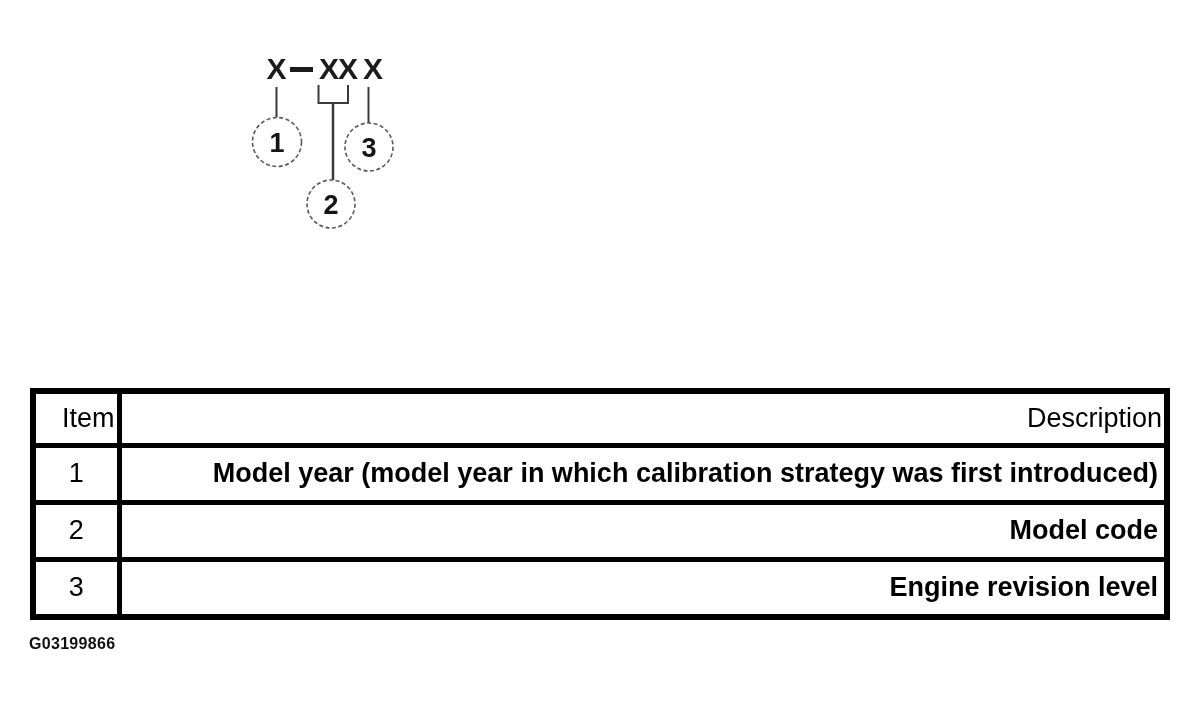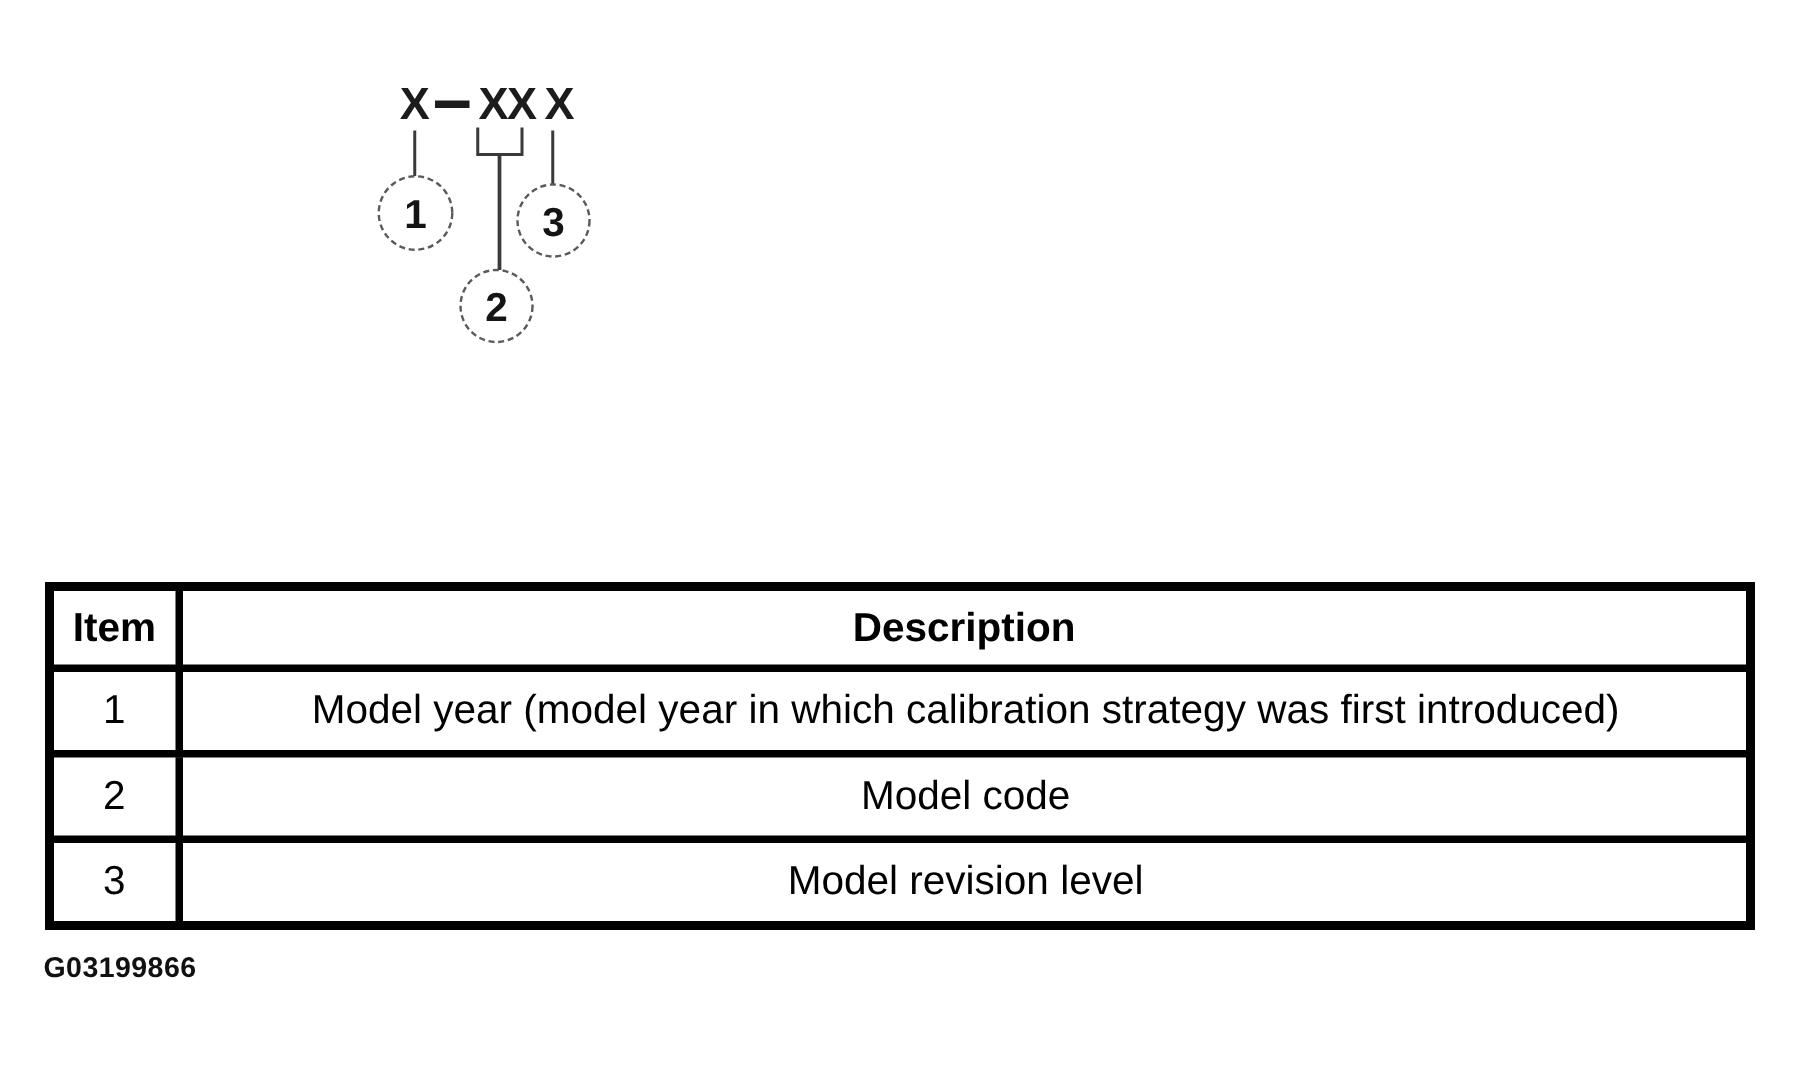--- a/index.html
+++ b/index.html
@@ -73,42 +73,42 @@
   table.desc-table th,
   table.desc-table td {
     border: 5px solid #000;
     font-size: 27px;
     line-height: 1.1;
     background: #fff;
     overflow: hidden;
     white-space: nowrap;
   }
   table.desc-table th {
-    font-weight: bold;
+    font-weight: normal;
     height: 49px;
-    text-align: center;
+    text-align: right;
     padding: 0 2px;
   }
   td.item-cell {
     text-align: center;
     height: 50px;
     font-weight: normal;
   }
   td.desc-cell {
-    text-align: center;
+    text-align: right;
     padding: 0 6px 0 8px;
-    font-weight: normal;
+    font-weight: bold;
   }
 
   
   .figure-id {
     position: absolute;
     left: 29px;
     top: 635px;
-    font-size: 19px;
+    font-size: 16px;
     font-weight: bold;
     letter-spacing: 0.3px;
     color: #111;
   }
 </style>
 </head>
 <body>
 
 <div class="page">
 
@@ -151,20 +151,20 @@
       <tr>
         <td class="item-cell">1</td>
         <td class="desc-cell">Model year (model year in which calibration strategy was first introduced)</td>
       </tr>
       <tr>
         <td class="item-cell">2</td>
         <td class="desc-cell">Model code</td>
       </tr>
       <tr>
         <td class="item-cell">3</td>
-        <td class="desc-cell">Model revision level</td>
+        <td class="desc-cell">Engine revision level</td>
       </tr>
     </tbody>
   </table>
 
   <div class="figure-id">G03199866</div>
 
 </div>
 
 </body></html>

